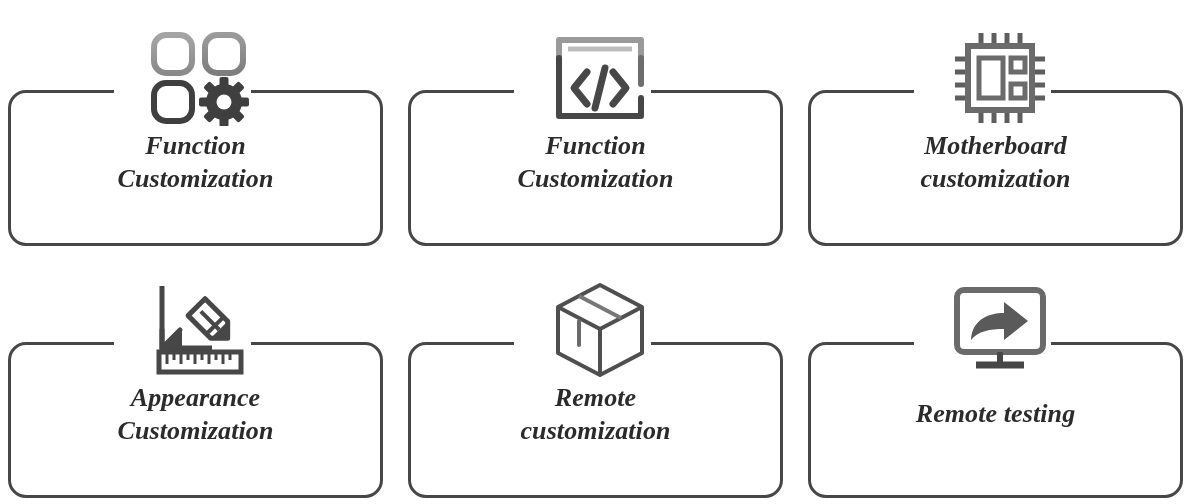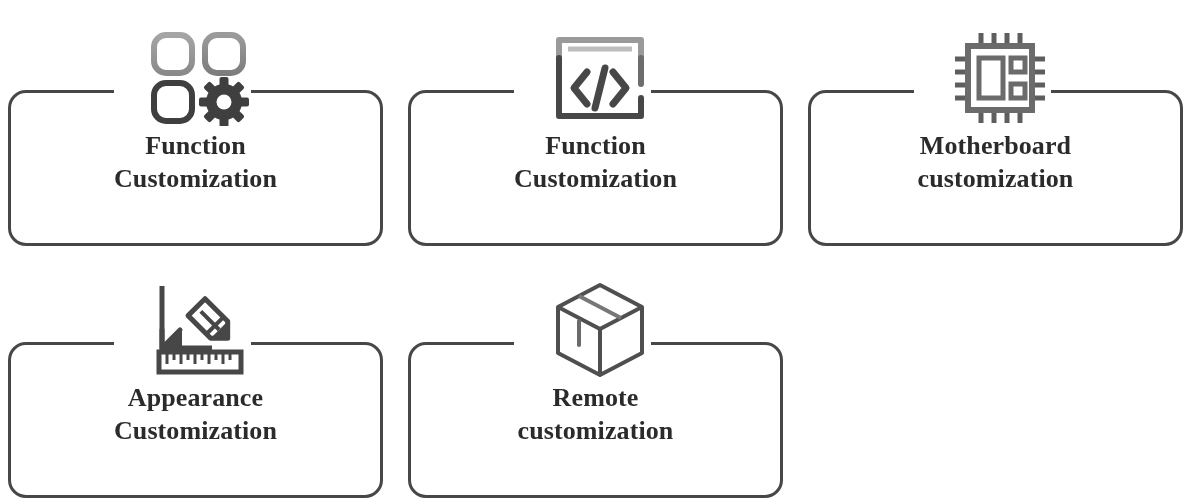--- a/index.html
+++ b/index.html
@@ -21,20 +21,21 @@
     height: 504px;
     display: grid;
     grid-template-columns: repeat(3, 400px);
     grid-template-rows: repeat(2, 252px);
   }
 
   .cell {
     position: relative;
     width: 400px;
     height: 252px;
+    font-style: italic;
   }
 
   
   .card {
     position: absolute;
     left: 8px;
     top: 90px;
     width: 375px;
     height: 156px;
     box-sizing: border-box;
@@ -220,14 +221,27 @@
         <path d="M5 26 L47 48 L89 26" fill="none" stroke="#4f4f4f" stroke-width="4" stroke-linejoin="round"></path>
         <path d="M47 48 V94" fill="none" stroke="#4f4f4f" stroke-width="4"></path>
         <path d="M26 15 L68 37" fill="none" stroke="#777777" stroke-width="4"></path>
         <path d="M26 40 V64" fill="none" stroke="#6a6a6a" stroke-width="4" stroke-linecap="round"></path>
       </svg>
     </div>
     <div class="label">Remote
 customization</div>
   </div>
 
+  <div class="cell">
+    <div class="card"></div>
+    <div class="card-notch"></div>
+    <div class="icon-wrap">
+      <svg width="96" height="88" viewBox="0 0 96 88">
+        <rect x="5" y="4" width="86" height="62" rx="7" ry="7" fill="none" stroke="#6a6a6a" stroke-width="6"></rect>
+        <path d="M48 66 V76" stroke="#474747" stroke-width="6"></path>
+        <path d="M24 79 H72" stroke="#474747" stroke-width="7" stroke-linecap="butt"></path>
+        <path d="M19 54 C20 34 36 27 52 27 L52 16 L76 35 L52 54 L52 43 C38 43 26 45 19 54 Z" fill="#5a5a5a"></path>
+      </svg>
+    </div>
+    <div class="label single">Remote testing</div>
+  </div>
 
 </div>
 
 </body></html>

